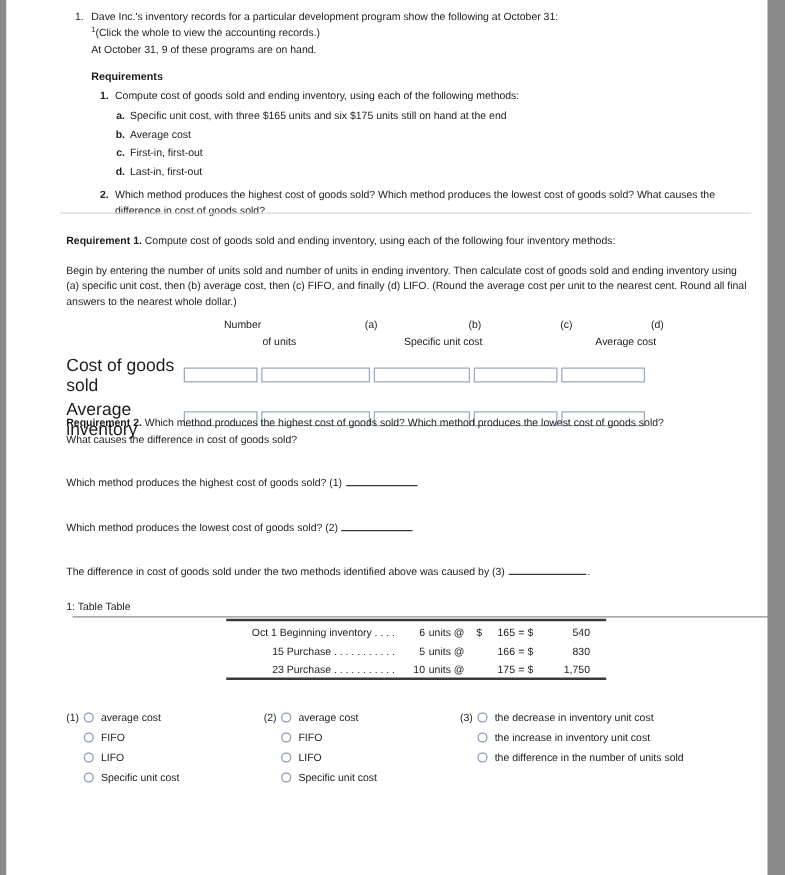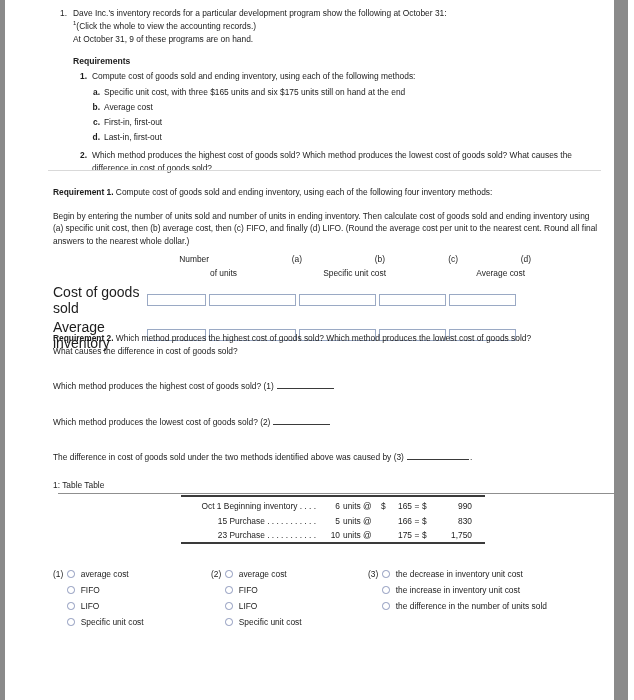--- a/index.html
+++ b/index.html
@@ -514,21 +514,21 @@
       <div class="dt-rows">
 
         <div class="dt-row">
           <div class="dt-desc">Oct 1 Beginning inventory . . . .</div>
           <div class="dt-units">6</div>
           <div class="dt-at">units @</div>
           <div class="dt-dollar1">$</div>
           <div class="dt-price">165</div>
           <div class="dt-eq">=</div>
           <div class="dt-dollar2">$</div>
-          <div class="dt-total">990</div>
+          <div class="dt-total">540</div>
         </div>
 
         <div class="dt-row">
           <div class="dt-desc">15 Purchase . . . . . . . . . . .</div>
           <div class="dt-units">5</div>
           <div class="dt-at">units @</div>
           <div class="dt-dollar1"></div>
           <div class="dt-price">166</div>
           <div class="dt-eq">=</div>
           <div class="dt-dollar2">$</div>

